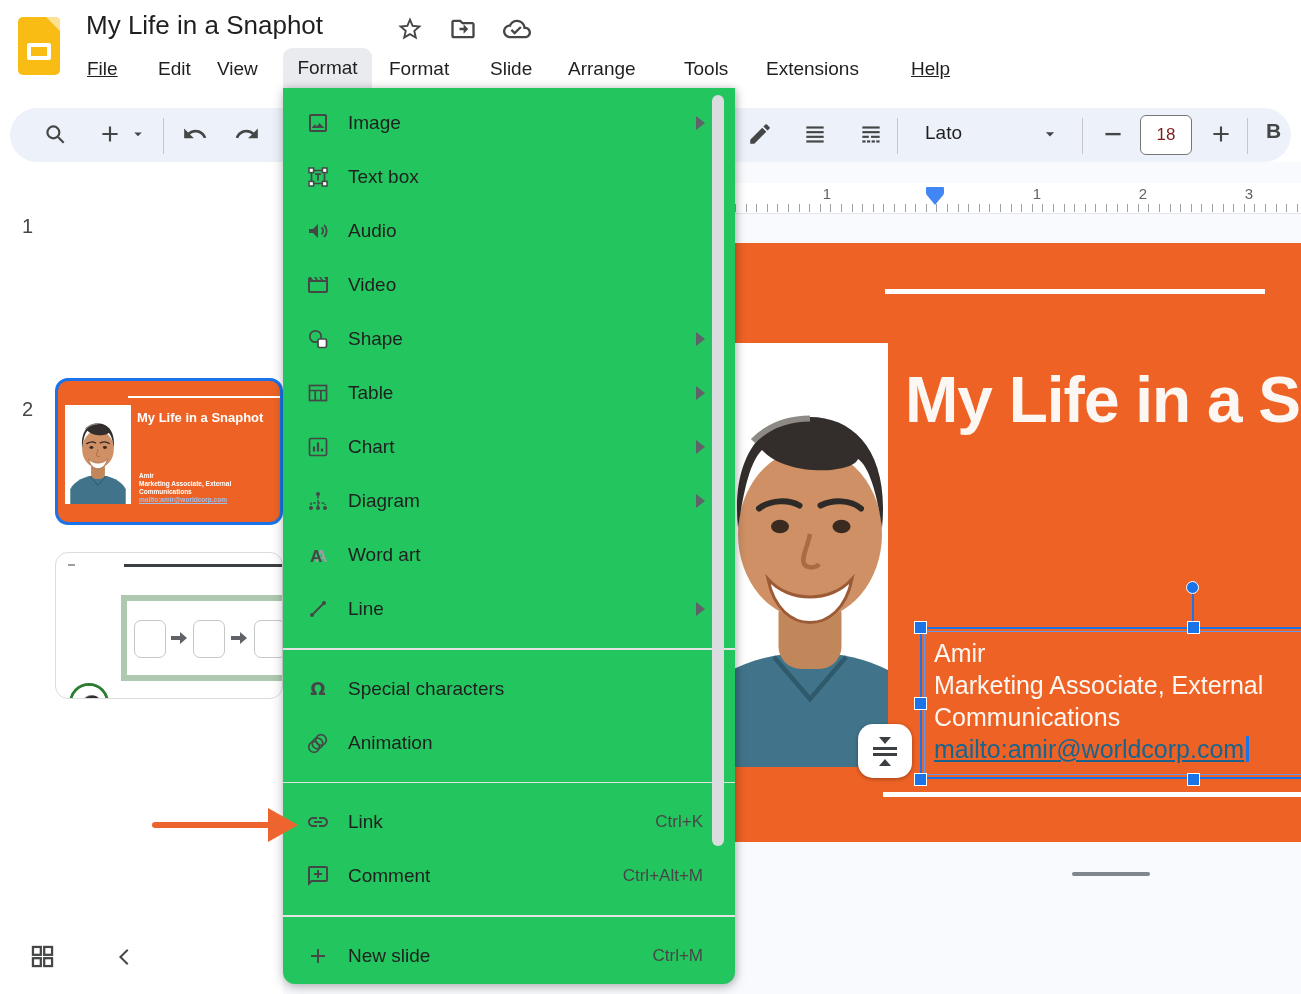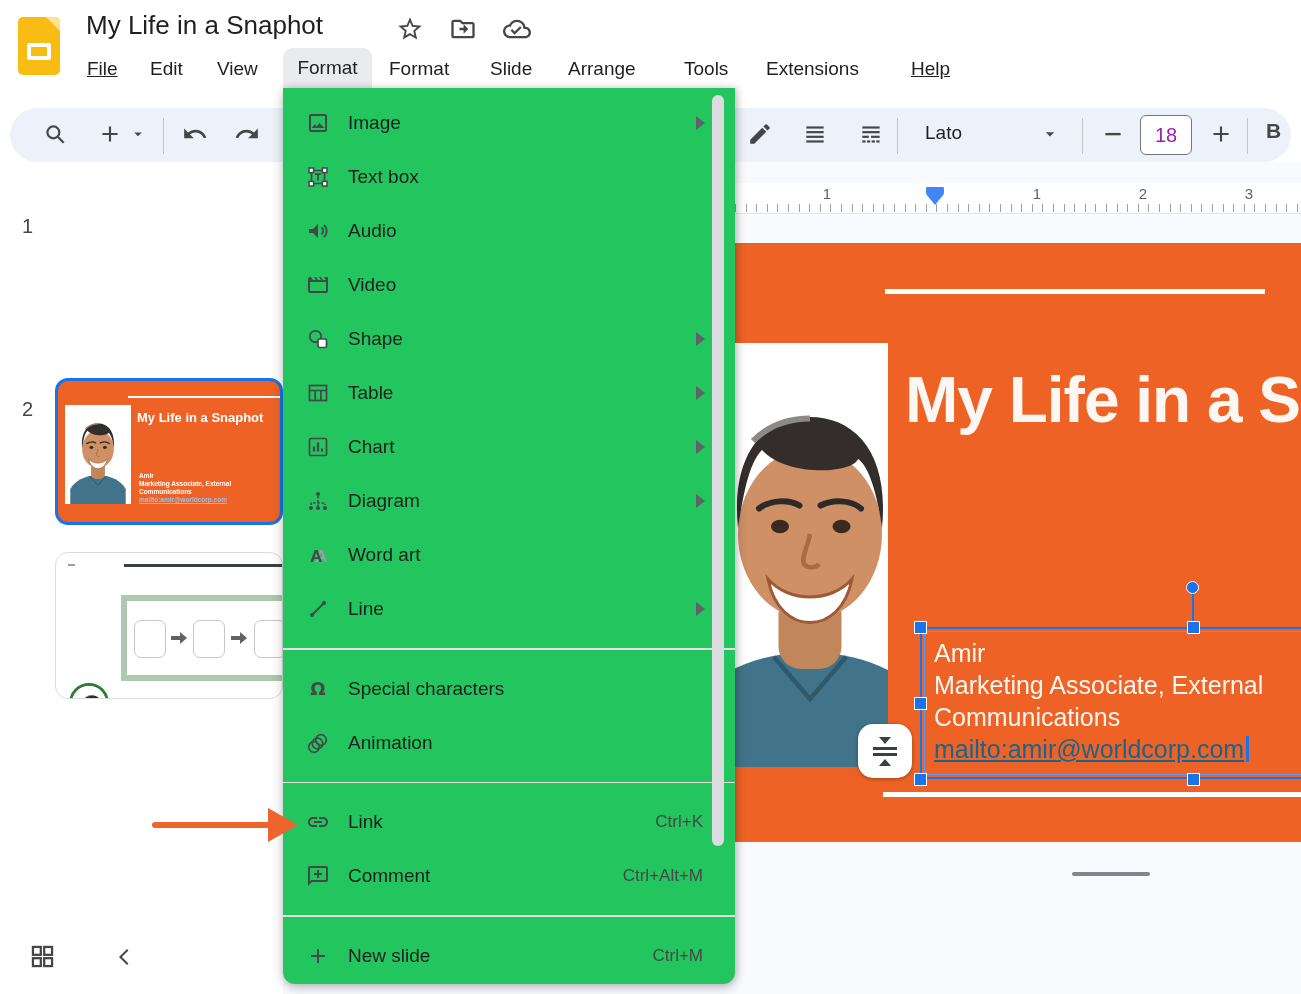--- a/index.html
+++ b/index.html
@@ -16,21 +16,21 @@
   .doc-title { left:86px; top:10px; font-size:26px; color:#1F1F1F; white-space:nowrap; }
   .hdr-ic { top:15px; width:28px; height:28px; color:#444746; }
   .menubar-item { top:52px; height:34px; line-height:34px; font-size:19px; color:#1F1F1F; }
   .insert-pill { left:283px; top:48px; width:89px; height:40px; background:#E9EBEE; border-radius:9px 9px 0 0; text-align:center; line-height:40px; font-size:19px; color:#1F1F1F; }
 
   
   .toolbar { left:10px; top:108px; width:1281px; height:54px; background:#EDF2FA; border-radius:27px; }
   .tb { position:absolute; top:121px; width:26px; height:26px; color:#444746; }
   .tb-div { position:absolute; top:118px; width:1px; height:36px; background:#C4C7C5; }
   .font-name { position:absolute; left:925px; top:122px; font-size:19px; color:#1F1F1F; }
-  .font-size-box { position:absolute; left:1140px; top:115px; width:52px; height:40px; background:#fff; border:1px solid #747775; border-radius:6px; text-align:center; line-height:38px; font-size:20px; color:#a21caf; }
+  .font-size-box { position:absolute; left:1140px; top:115px; width:52px; height:40px; background:#fff; border:1px solid #747775; border-radius:6px; text-align:center; line-height:38px; font-size:17px; color:#7f1d1d; }
   .bold-b { position:absolute; left:1266px; top:119px; font-size:21px; font-weight:bold; color:#444746; }
 
   
   .ruler { left:735px; top:183px; width:566px; height:31px; background:#fff; border-bottom:1px solid #E3E6E8; }
   .ruler .ticks { position:absolute; left:0; right:0; bottom:1px; height:8px;
      background-image:repeating-linear-gradient(to right, #9AA0A6 0 1px, transparent 1px 10.6px); }
   .ruler .num { position:absolute; top:2px; width:20px; text-align:center; font-size:15px; color:#5F6368; }
   .indent-marker { position:absolute; left:191px; top:4px; width:18px; }
   .indent-marker .bar { width:18px; height:7px; background:#4285F4; border-radius:1px; }
   .indent-marker .tri { width:0; height:0; border-left:9px solid transparent; border-right:9px solid transparent; border-top:11px solid #4285F4; }
@@ -209,21 +209,21 @@
     <path fill="currentColor" d="M22 9.24l-7.19-.62L12 2 9.19 8.63 2 9.24l5.46 4.73L5.82 21 12 17.27 18.18 21l-1.63-7.03L22 9.24zM12 15.4l-3.76 2.27 1-4.28-3.32-2.88 4.38-.38L12 6.1l1.71 4.04 4.38.38-3.32 2.88 1 4.28L12 15.4z"></path>
   </svg>
   <svg class="abs hdr-ic ic" style="left:449px;" viewBox="0 0 24 24">
     <path fill="currentColor" d="M20 6h-8l-2-2H4c-1.1 0-2 .9-2 2v12c0 1.1.9 2 2 2h16c1.1 0 2-.9 2-2V8c0-1.1-.9-2-2-2zm0 12H4V6h5.17l2 2H20v10zm-7.5-2l4-4-4-4v3H9v2h3.5v3z"></path>
   </svg>
   <svg class="abs hdr-ic ic" style="left:503px;" viewBox="0 0 24 24">
     <path fill="currentColor" d="M19.35 10.04C18.67 6.59 15.64 4 12 4 9.11 4 6.6 5.64 5.35 8.04 2.34 8.36 0 10.91 0 14c0 3.31 2.69 6 6 6h13c2.76 0 5-2.24 5-5 0-2.64-2.05-4.78-4.65-4.96zM19 18H6c-2.21 0-4-1.79-4-4s1.79-4 4-4h.71C7.37 7.69 9.48 6 12 6c3.04 0 5.5 2.46 5.5 5.5V12H19c1.66 0 3 1.34 3 3s-1.34 3-3 3zm-9-3.82l-2.09-2.09L6.5 13.5 10 17l6.01-6.01-1.41-1.41L10 14.18z"></path>
   </svg>
 
   <div class="abs menubar-item" style="left:87px;text-decoration:underline;">File</div>
-  <div class="abs menubar-item" style="left:150px;text-align:center;">Edit</div>
+  <div class="abs menubar-item" style="left:158px;text-align:center;">Edit</div>
   <div class="abs menubar-item" style="left:217px;">View</div>
   <div class="abs insert-pill">Format</div>
   <div class="abs menubar-item" style="left:389px;">Format</div>
   <div class="abs menubar-item" style="left:490px;">Slide</div>
   <div class="abs menubar-item" style="left:568px;">Arrange</div>
   <div class="abs menubar-item" style="left:684px;">Tools</div>
   <div class="abs menubar-item" style="left:766px;">Extensions</div>
   <div class="abs menubar-item" style="left:911px;text-decoration:underline;">Help</div>
 
   <div class="abs toolbar"></div>

